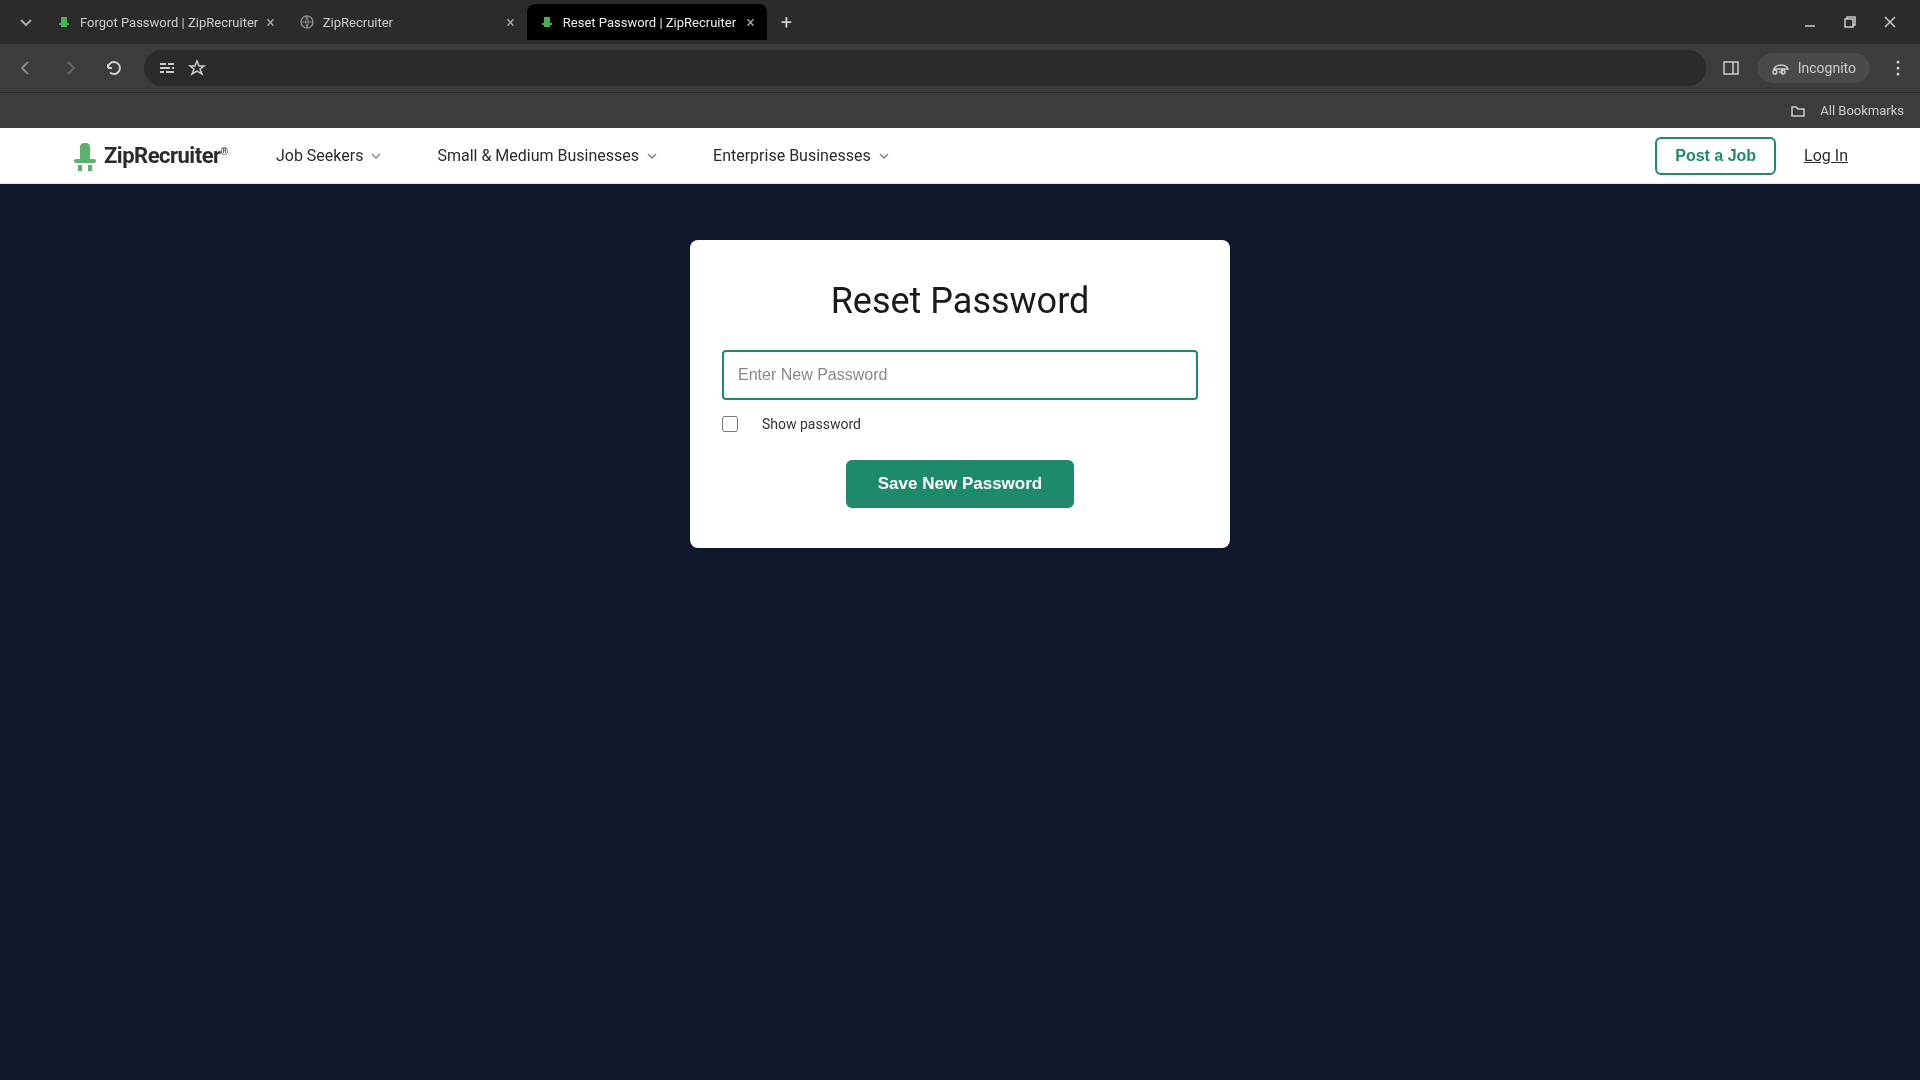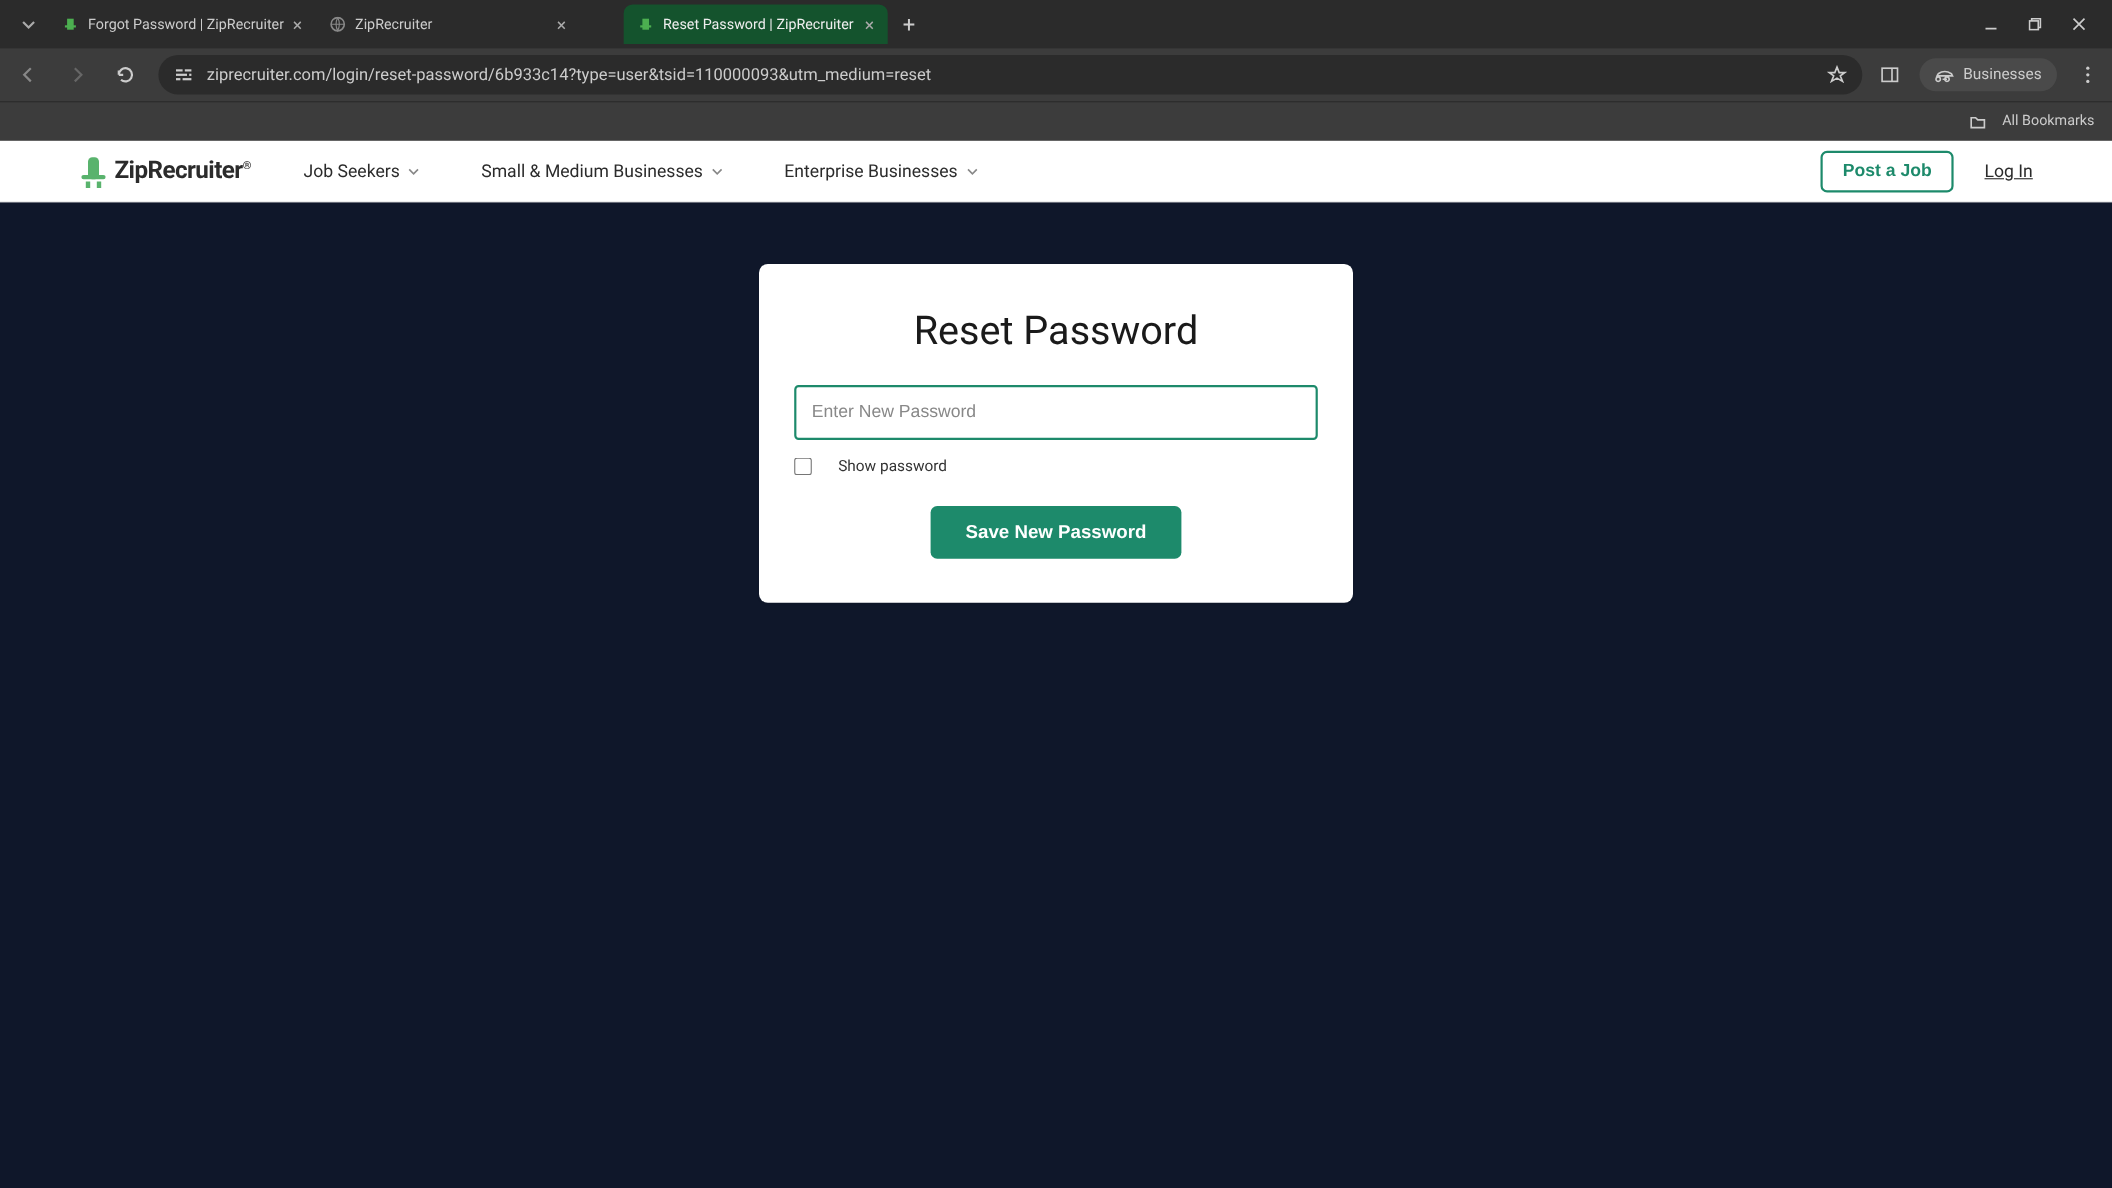--- a/index.html
+++ b/index.html
@@ -3,21 +3,21 @@
   <meta charset="utf-8">
   <style>
     * { margin: 0; padding: 0; box-sizing: border-box; }
     body { font-family: -apple-system, BlinkMacSystemFont, "Segoe UI", Roboto, Arial, sans-serif; background: #fff; }
     
     
     .browser-chrome { background: #2b2b2b; }
     .tab-bar { display: flex; align-items: center; height: 44px; padding: 0 8px; gap: 0; }
     .tab-dropdown { width: 36px; height: 36px; display: flex; align-items: center; justify-content: center; color: #aaa; cursor: pointer; }
     .tab { display: flex; align-items: center; gap: 8px; padding: 0 12px; height: 36px; min-width: 240px; max-width: 260px; color: #ccc; font-size: 13px; border-radius: 8px 8px 0 0; cursor: pointer; position: relative; }
-    .tab.active { background: #14532d; color: #eee; margin-left: 40px; }
+    .tab.active { background: #000000; color: #eee; }
     .tab-favicon { width: 16px; height: 16px; display: flex; align-items: center; justify-content: center; font-size: 14px; flex-shrink: 0; }
     .tab-favicon.green { color: #4caf50; }
     .tab-favicon.gray { color: #888; }
     .tab-title { flex: 1; white-space: nowrap; overflow: hidden; text-overflow: ellipsis; }
     .tab-close { color: #aaa; font-size: 16px; flex-shrink: 0; cursor: pointer; }
     .new-tab { color: #ccc; font-size: 20px; padding: 0 14px; cursor: pointer; }
     .window-controls { margin-left: auto; display: flex; gap: 28px; padding-right: 16px; color: #ccc; }
     .win-ctrl { cursor: pointer; font-size: 14px; }
     
     .addr-bar-row { display: flex; align-items: center; height: 48px; padding: 0 12px; gap: 16px; background: #3c3c3c; }
@@ -148,40 +148,39 @@
       <span class="site-info">
         <svg width="18" height="18" viewBox="0 0 18 18">
             <rect x="2" y="4" width="6" height="2" fill="#ccc"></rect>
             <rect x="10" y="4" width="6" height="2" fill="#ccc"></rect>
             <rect x="2" y="8" width="10" height="2" fill="#ccc"></rect>
             <rect x="14" y="8" width="2" height="2" fill="#ccc"></rect>
             <rect x="2" y="12" width="4" height="2" fill="#ccc"></rect>
             <rect x="8" y="12" width="8" height="2" fill="#ccc"></rect>
           </svg>
       </span>
-      <span class="addr-text">ziprecruiter.com/login/reset-password/6b933c14?type=user&amp;tsid=110000093&amp;utm_medium=reset</span>
       <span>
         <svg width="18" height="18" viewBox="0 0 18 18">
             <path d="M9 2 L11 7 L16 7 L12 10 L14 15 L9 12 L4 15 L6 10 L2 7 L7 7 Z" stroke="#ccc" stroke-width="1.5" fill="none"></path>
           </svg>
       </span>
     </div>
 
     <div class="addr-right">
       <span>
         <svg width="18" height="18" viewBox="0 0 18 18">
             <rect x="2" y="3" width="14" height="12" stroke="#ccc" stroke-width="1.5" fill="none"></rect>
             <line x1="11" y1="3" x2="11" y2="15" stroke="#ccc" stroke-width="1.5"></line>
           </svg>
       </span>
       <div class="incognito-badge">
         <svg width="18" height="18" viewBox="0 0 18 18">
             <path d="M3 8 Q9 4 15 8 M3 8 L2 10 L16 10 L15 8 M5 13 A2 2 0 1 0 5 13.01 M13 13 A2 2 0 1 0 13 13.01 M7 13 L11 13" stroke="#ccc" stroke-width="1.5" fill="none"></path>
           </svg>
-        <span>Businesses</span>
+        <span>Incognito</span>
       </div>
       <span class="menu-dots">
         <svg width="4" height="18" viewBox="0 0 4 18">
             <circle cx="2" cy="3" r="1.5" fill="#ccc"></circle>
             <circle cx="2" cy="9" r="1.5" fill="#ccc"></circle>
             <circle cx="2" cy="15" r="1.5" fill="#ccc"></circle>
           </svg>
       </span>
     </div>
   </div>

